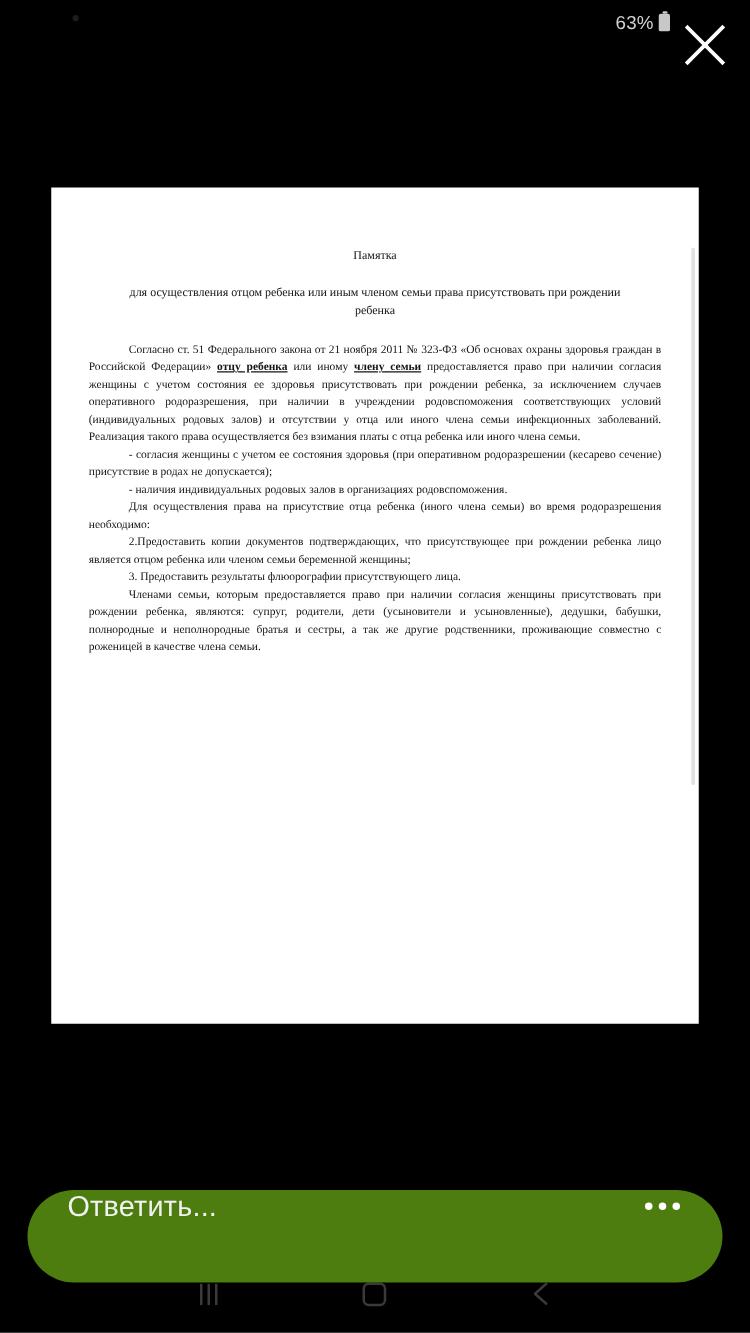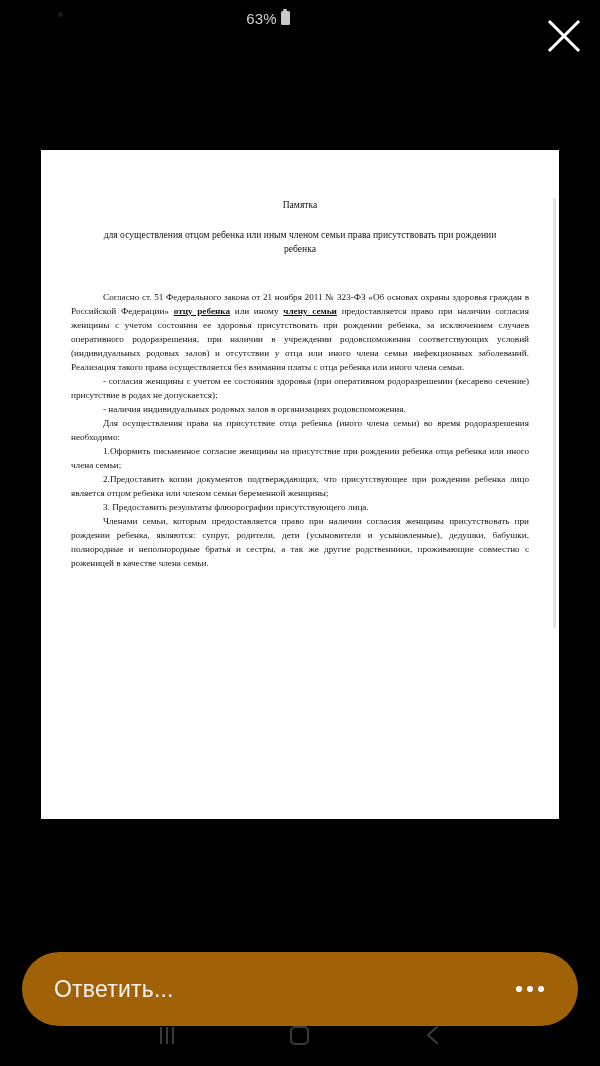--- a/index.html
+++ b/index.html
@@ -17,21 +17,21 @@
   }
 
   
   .status-bar {
     position: absolute;
     top: 0; left: 0;
     width: 600px;
     height: 36px;
     display: flex;
     align-items: center;
-    justify-content: center;
+    justify-content: flex-end;
     padding-right: 12px;
   }
   .punch-hole {
     position: absolute;
     left: 58px;
     top: 12px;
     width: 5px;
     height: 5px;
     border-radius: 50%;
     background: #1c1c1c;
@@ -107,21 +107,21 @@
   }
   .doc-title {
     text-align: center;
     font-size: 9.6px;
     margin-bottom: 15px;
   }
   .doc-subtitle {
     text-align: center;
     font-size: 9.6px;
     line-height: 1.55;
-    margin-bottom: 34px;
+    margin-bottom: 16px;
     padding: 0 22px;
   }
   p.body-par {
     text-indent: 32px;
     margin: 0;
     text-align: justify;
     text-justify: inter-word;
   }
   p.body-par.dash {
     text-indent: 32px;
@@ -142,24 +142,24 @@
     background: #e2e2e2;
   }
 
   
   .reply-bar {
     position: absolute;
     left: 22px;
     bottom: 40px;
     width: 556px;
     height: 74px;
-    background: #a16207;
+    background: #4d7c0f;
     border-radius: 38px;
     display: flex;
-    align-items: center;
+    align-items: flex-start;
     justify-content: space-between;
     padding: 0 30px 0 32px;
     gap: 22px;
   }
   .reply-placeholder {
     color: #f2f2f2;
     font-size: 23px;
     letter-spacing: 0.2px;
   }
   .more-menu {
@@ -239,21 +239,20 @@
   <div class="doc-page">
     <div class="doc-inner">
 
       <div class="doc-title">Памятка</div>
       <div class="doc-subtitle">для осуществления отцом ребенка или иным членом семьи права присутствовать при рождении ребенка</div>
 
       <p class="body-par" id="par-rich-1"><span>Согласно ст. 51 Федерального закона от 21 ноября 2011  № 323-ФЗ «Об основах охраны здоровья граждан в Российской Федерации» </span><span class="emph">отцу ребенка</span><span> или иному </span><span class="emph">члену семьи</span><span> предоставляется право при наличии согласия женщины с учетом состояния ее здоровья присутствовать при рождении ребенка, за исключением случаев оперативного родоразрешения, при наличии в учреждении родовспоможения соответствующих условий (индивидуальных родовых залов) и отсутствии у отца или иного члена семьи инфекционных заболеваний. Реализация такого права осуществляется без взимания платы с отца ребенка или иного члена семьи.</span></p>
       <p class="body-par dash">- согласия женщины с учетом ее состояния здоровья (при оперативном родоразрешении (кесарево сечение) присутствие в родах не допускается);</p>
       <p class="body-par dash">- наличия индивидуальных родовых залов в организациях родовспоможения.</p>
       <p class="body-par">Для осуществления права на присутствие отца ребенка (иного члена семьи) во время родоразрешения необходимо:</p>
-      <p class="body-par">1.Оформить письменное согласие женщины на присутствие при рождении ребенка отца ребенка или иного члена семьи;</p>
       <p class="body-par">2.Предоставить копии документов подтверждающих, что присутствующее при рождении ребенка лицо является отцом ребенка или членом семьи беременной женщины;</p>
       <p class="body-par">3. Предоставить результаты флюорографии присутствующего лица.</p>
       <p class="body-par">Членами семьи, которым предоставляется право при наличии согласия женщины присутствовать при рождении ребенка, являются: супруг, родители, дети (усыновители и усыновленные), дедушки, бабушки, полнородные и неполнородные братья и сестры, а так же другие родственники, проживающие совместно с роженицей в качестве члена семьи.</p>
 
     </div>
     <div class="doc-scrollbar"></div>
   </div>
 </div>
 
 <div class="nav-bar">

